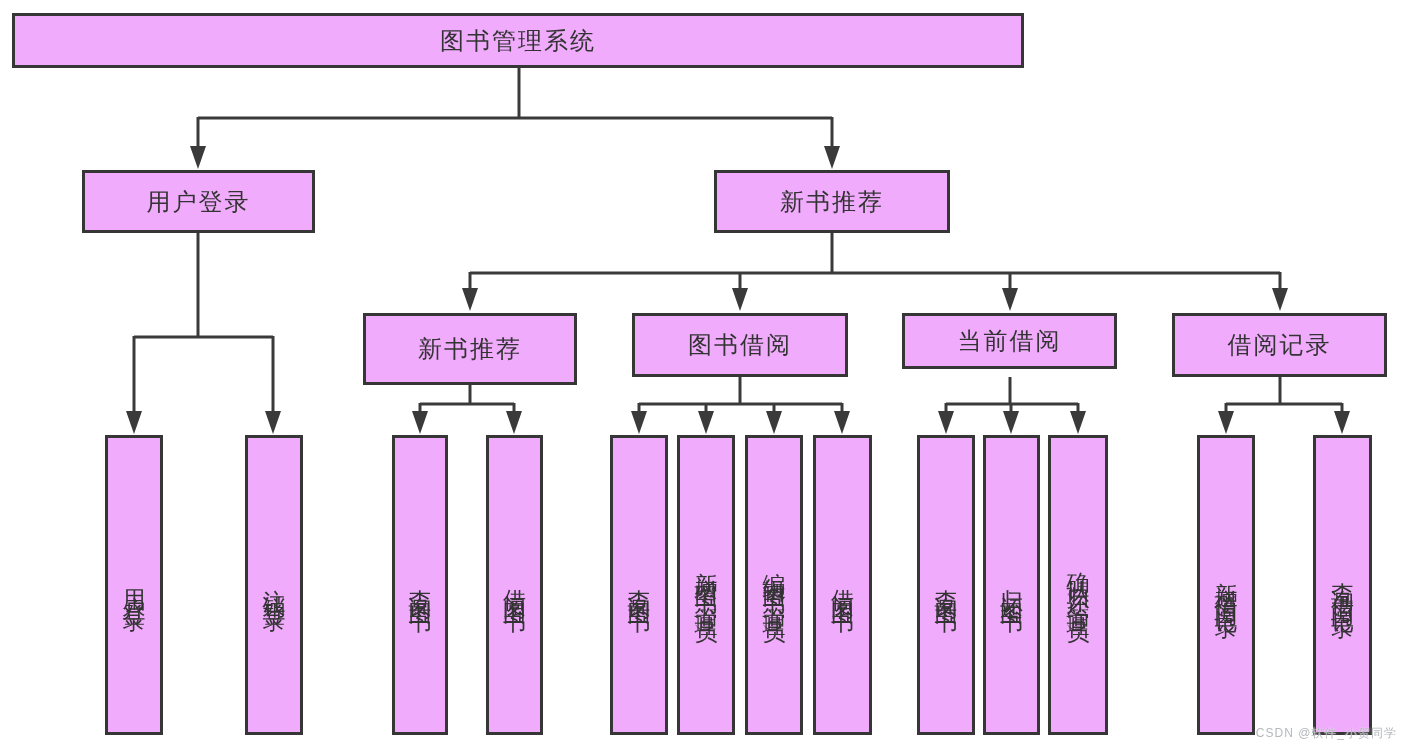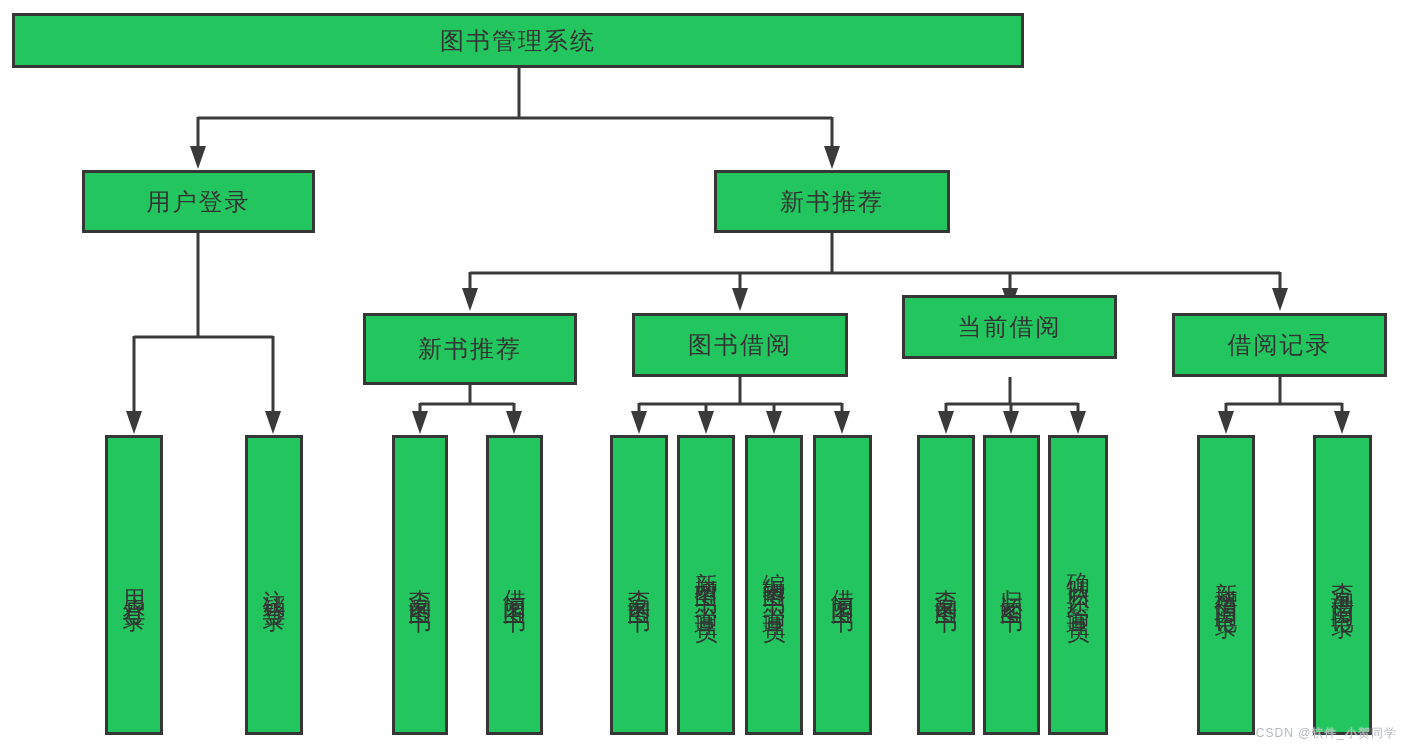--- a/index.html
+++ b/index.html
@@ -10,21 +10,21 @@
     font-family:"Liberation Sans", sans-serif;
     overflow:hidden;
   }
   #connectors{
     position:absolute;left:0;top:0;width:1405px;height:747px;
     pointer-events:none;
   }
   .box{
     position:absolute;
     box-sizing:border-box;
-    background:#22c55e;
+    background:#f0abfc;
     border:3px solid #363636;
     display:flex;
     align-items:center;
     justify-content:center;
     color:#333333;
     z-index:2;
   }
   .box.h span{
     font-size:24px;
     letter-spacing:2px;
@@ -130,21 +130,21 @@
   <div class="box h" style="left:714px;top:170px;width:236px;height:63px">
     <span>新书推荐</span>
   </div>
 
   <div class="box h" style="left:363px;top:313px;width:214px;height:72px">
     <span>新书推荐</span>
   </div>
   <div class="box h" style="left:632px;top:313px;width:216px;height:64px">
     <span>图书借阅</span>
   </div>
-  <div class="box h" style="left:902px;top:295px;width:215px;height:64px">
+  <div class="box h" style="left:902px;top:313px;width:215px;height:56px">
     <span>当前借阅</span>
   </div>
   <div class="box h" style="left:1172px;top:313px;width:215px;height:64px">
     <span>借阅记录</span>
   </div>
 
   <div class="box v" style="left:105px;top:435px;width:58px;height:300px">
     <span>用户登录</span>
   </div>
   <div class="box v" style="left:245px;top:435px;width:58px;height:300px">

